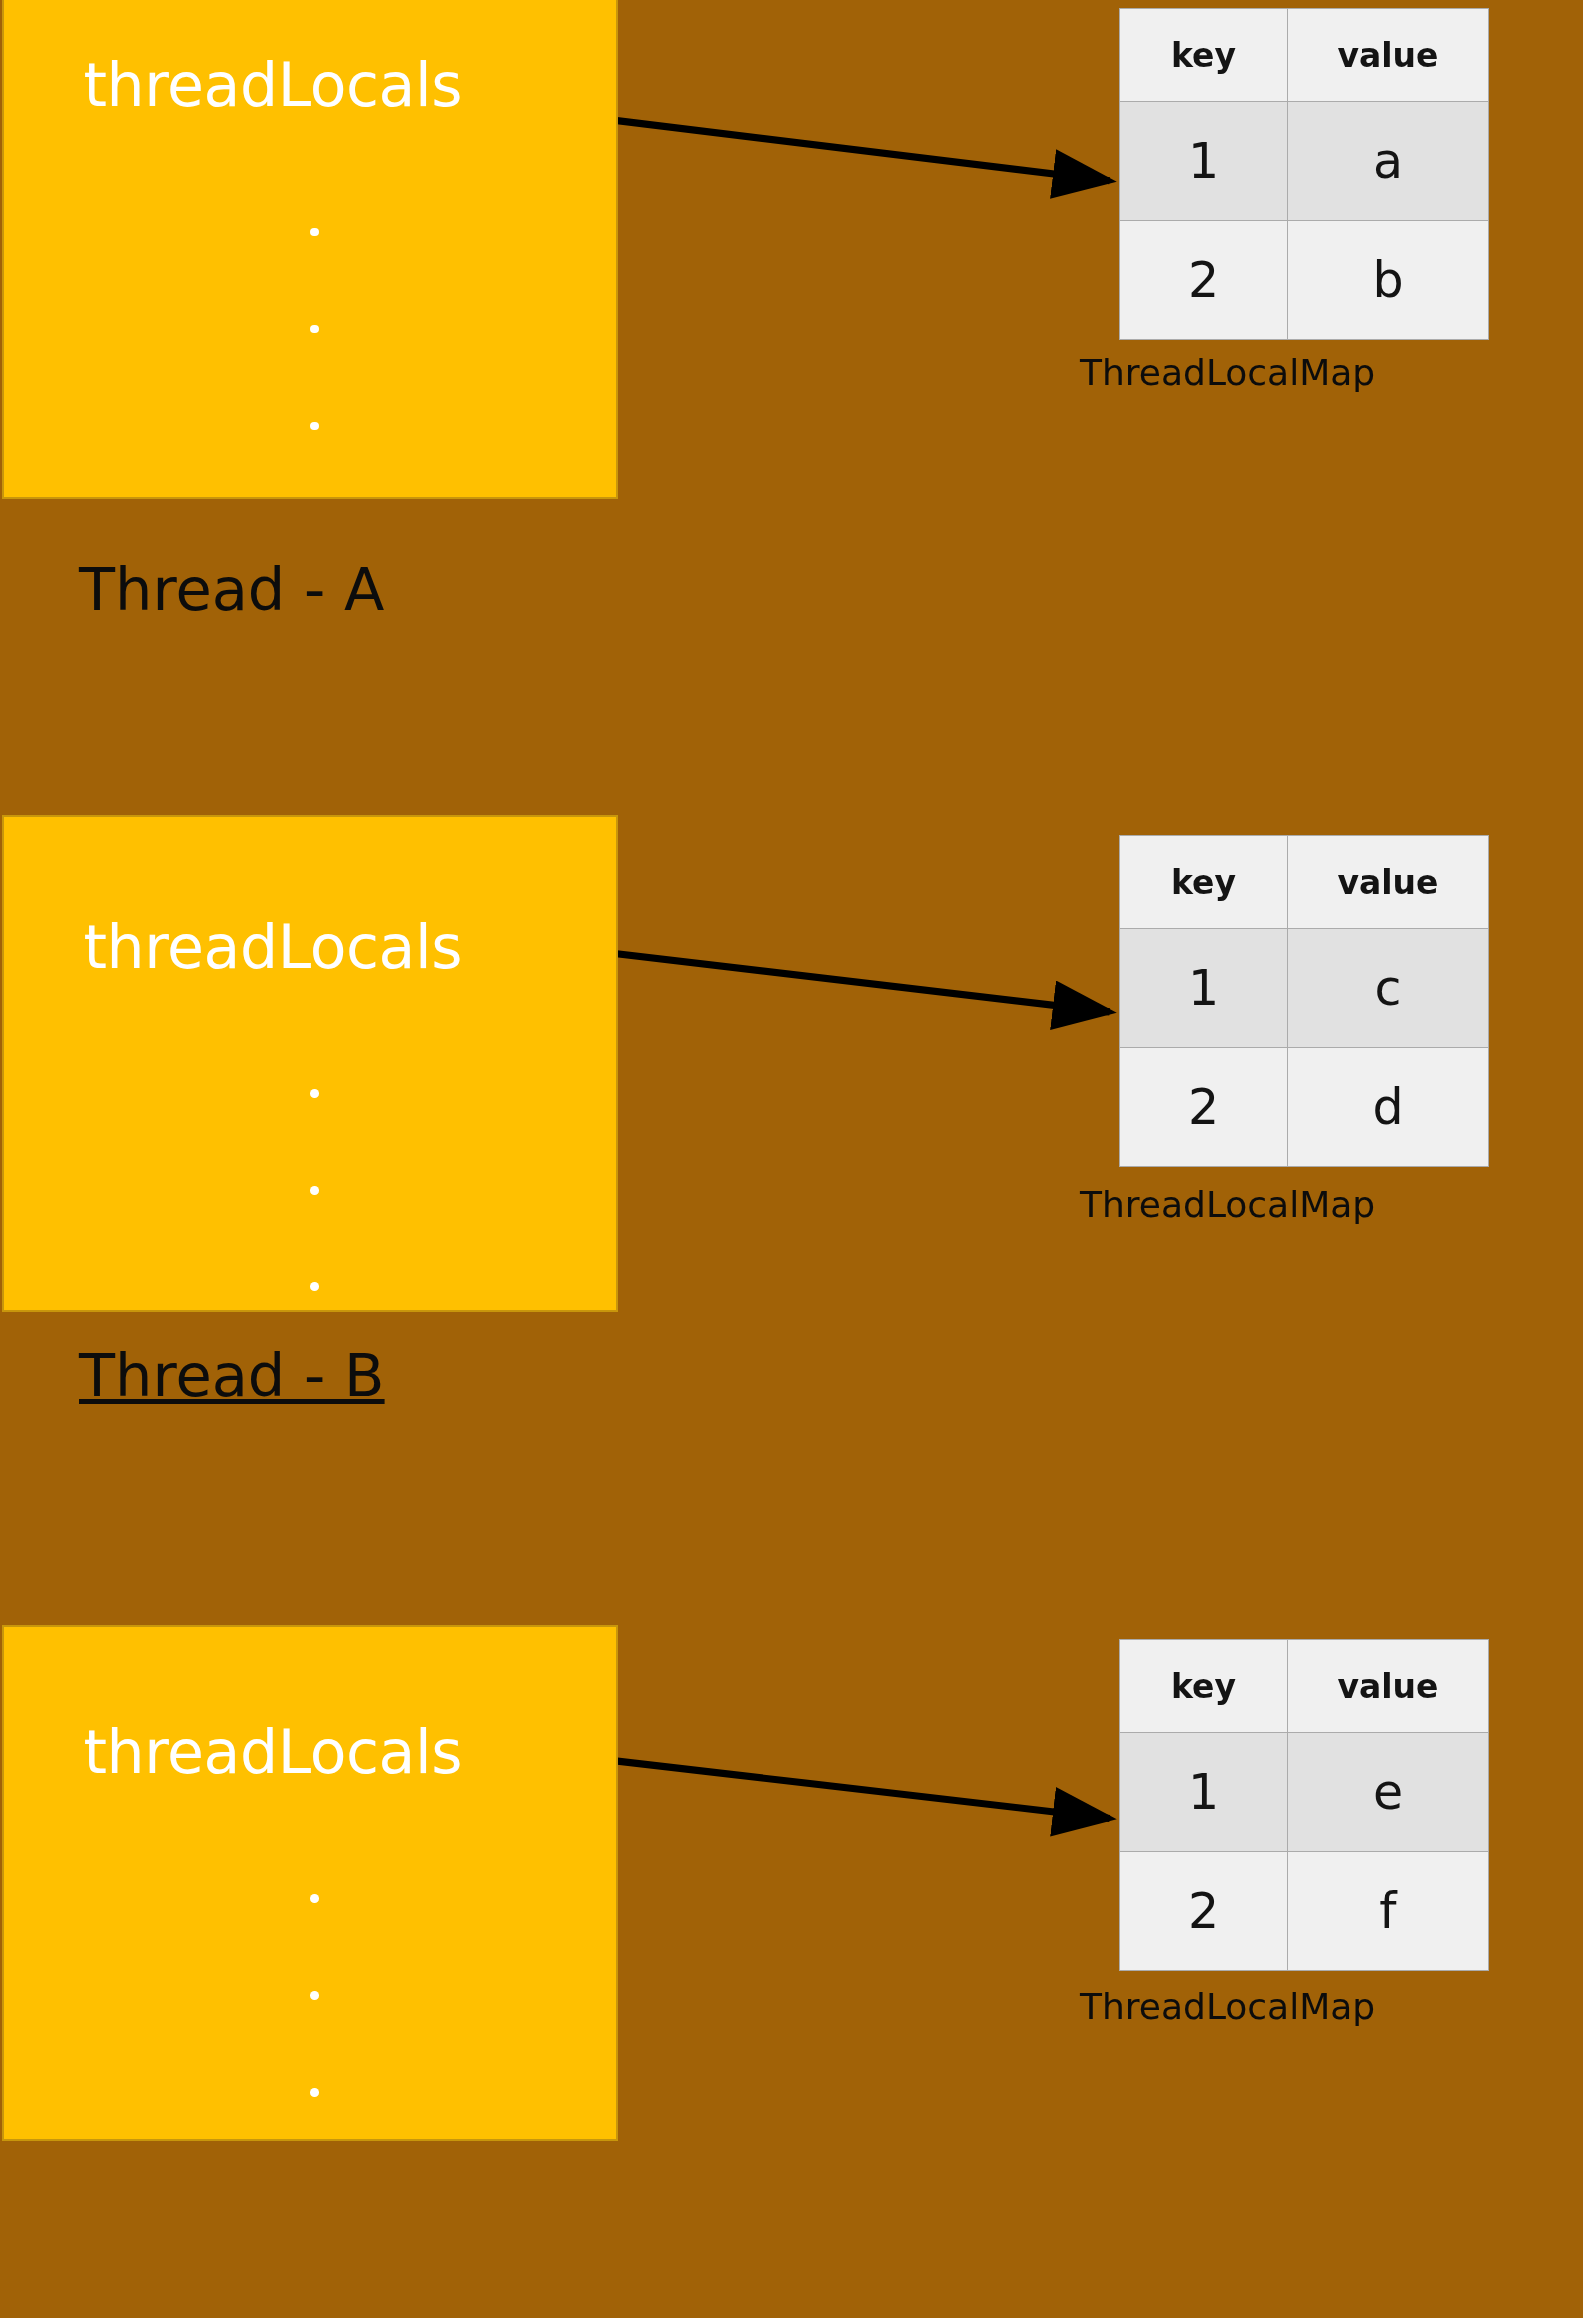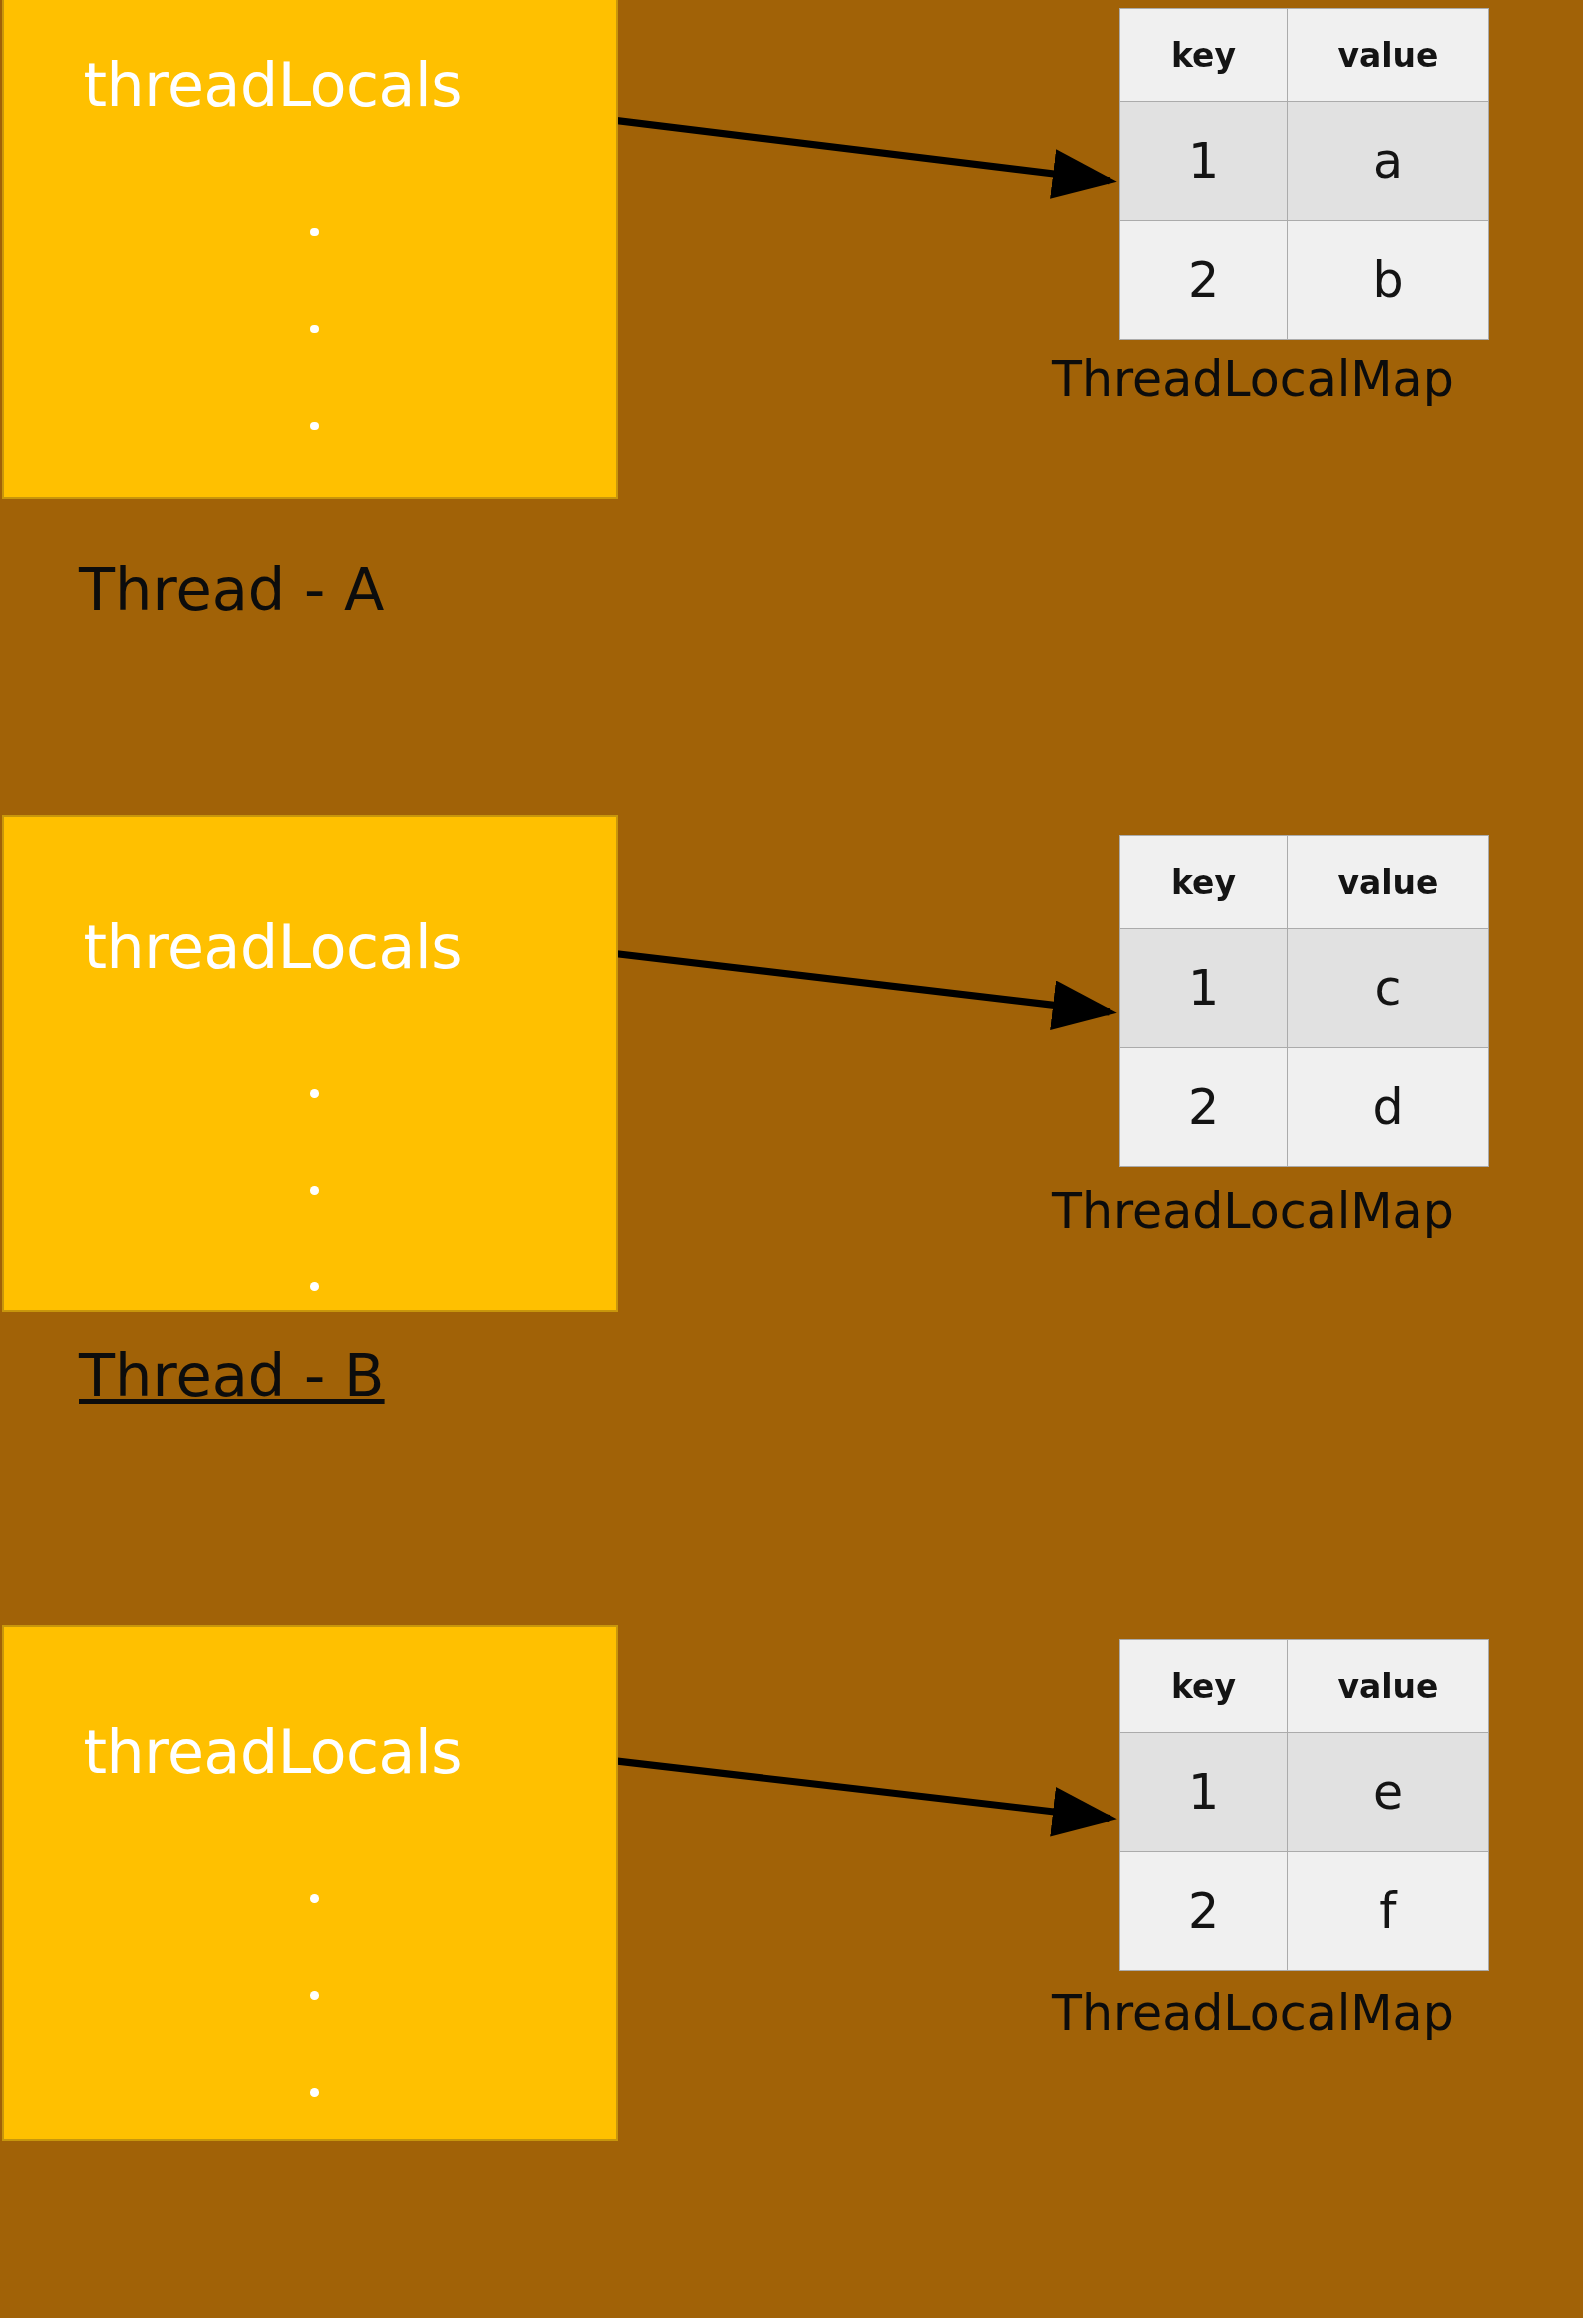--- a/index.html
+++ b/index.html
@@ -86,23 +86,23 @@
     height: 119px;
   }
   .map-table tr.row-highlight td {
     background: #E1E1E1;
   }
   .col-key { width: 168px; }
   .col-value { width: 201px; }
 
   .map-caption {
     position: absolute;
-    left: 1052px;
+    left: 1080px;
     color: #0C0C0C;
-    font-size: 49px;
+    font-size: 36px;
     line-height: 1;
     white-space: nowrap;
   }
 
   
   .arrow-layer {
     position: absolute;
     left: 0;
     top: 0;
     width: 1583px;

